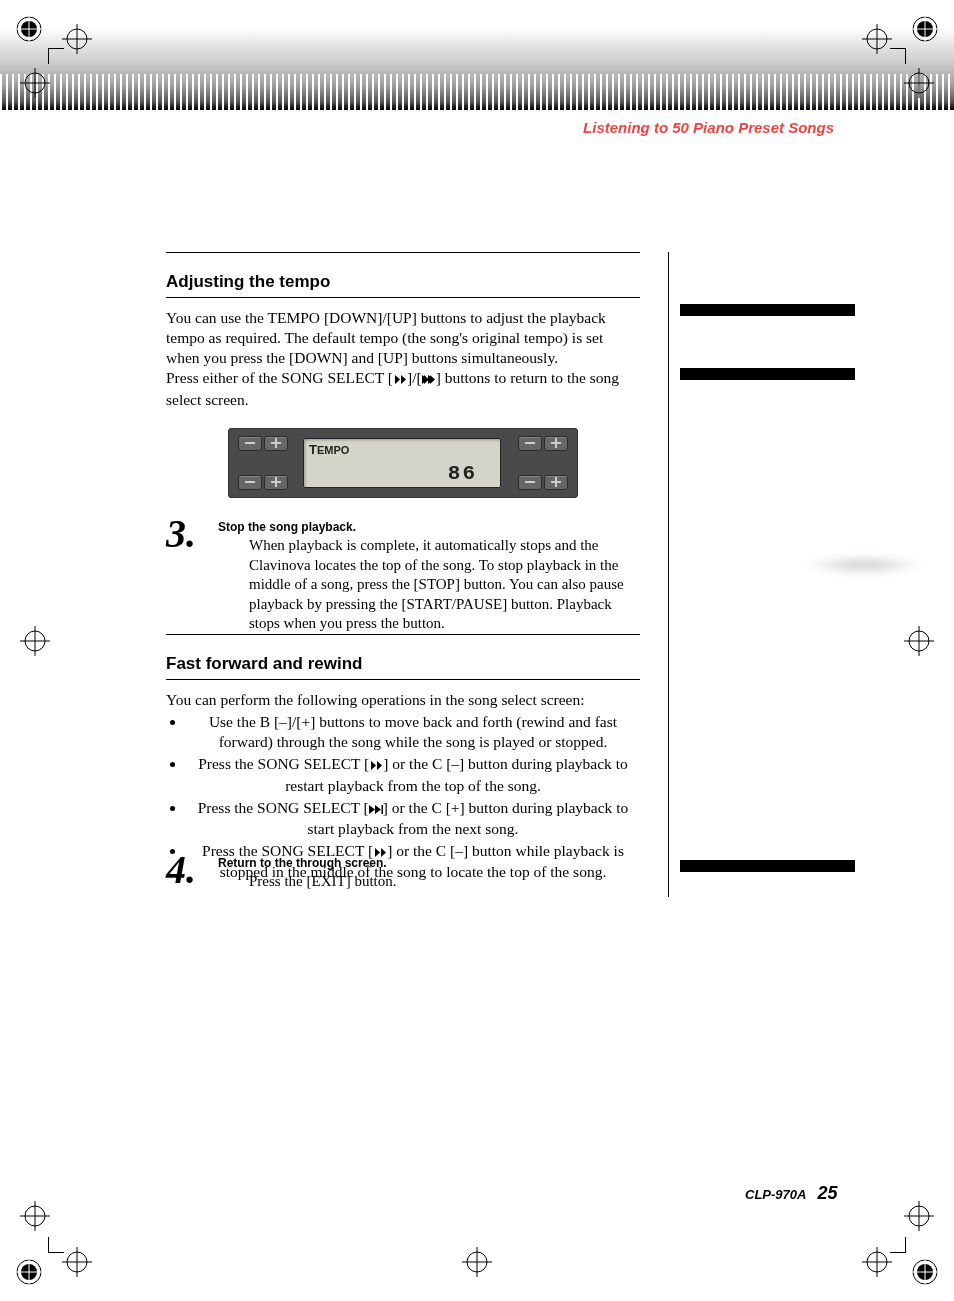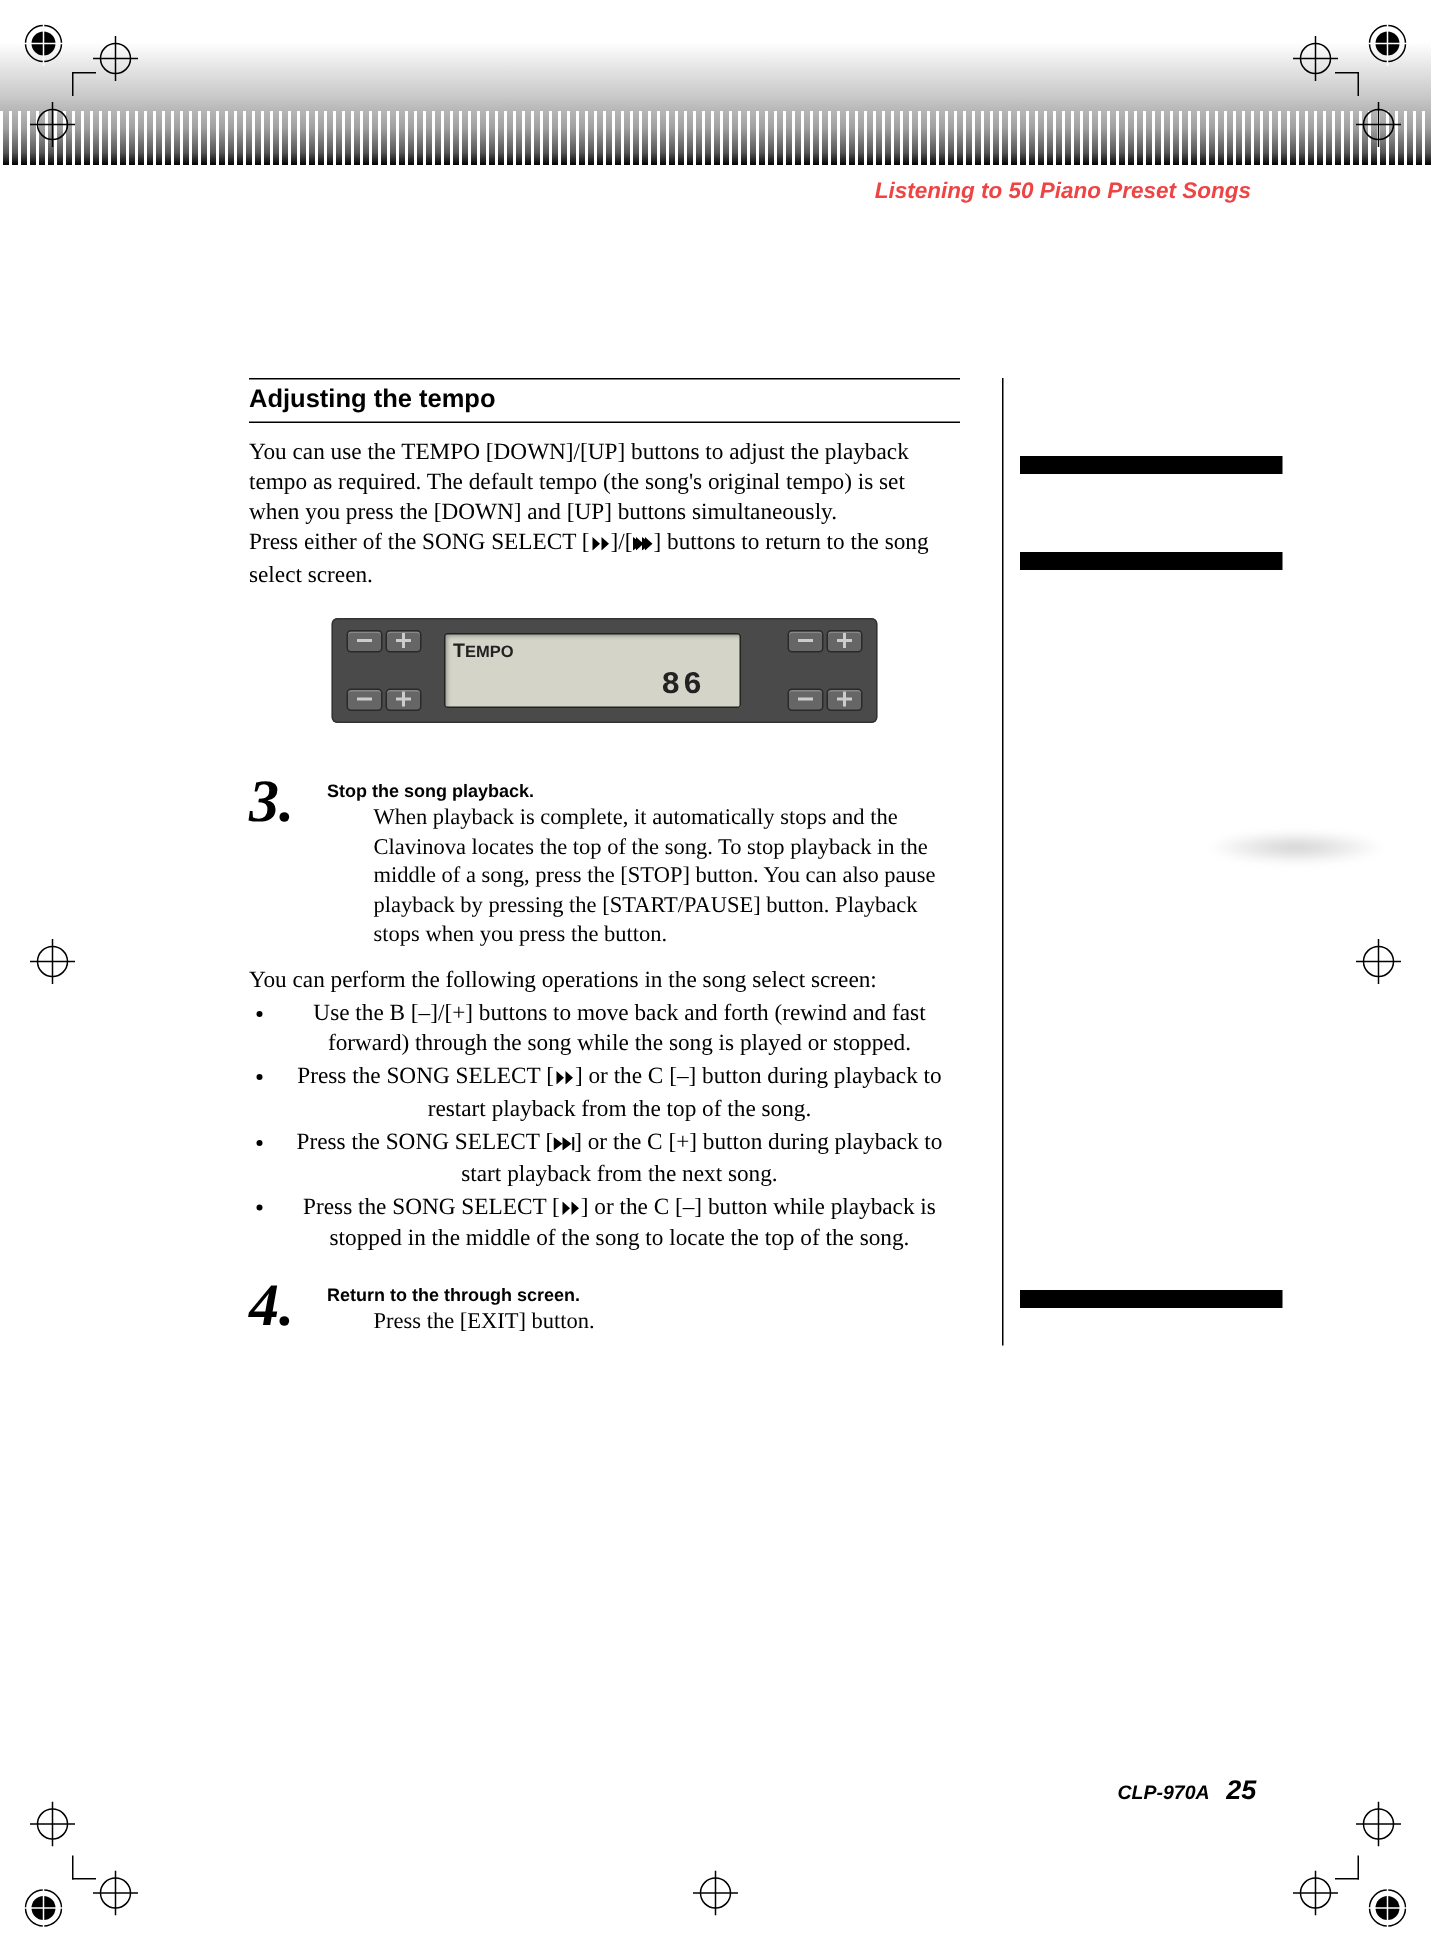--- a/index.html
+++ b/index.html
@@ -46,38 +46,37 @@
 
   .section-heading {
     font-family: "Myriad Pro", "Helvetica Neue", Arial, sans-serif;
     font-weight: 700;
     font-size: 17px;
     margin: 0;
     padding-bottom: 3px;
     border-top: 1px solid #000;
     border-bottom: 1px solid #000;
     line-height: 1.35;
-    padding-top: 2px;
+    padding-top: 18px;
   }
 
   .body {
     font-size: 15.5px;
     line-height: 1.3;
     margin-top: 10px;
   }
 
   .lcd-panel {
     margin: 18px auto 16px;
     width: 350px;
     height: 70px;
     background: #4a4a4a;
     border-radius: 4px;
     position: relative;
     box-shadow: inset 0 0 0 1px #333;
-    padding-left: 14px;
   }
   .lcd-btn-group {
     position: absolute;
     display: flex;
     gap: 2px;
   }
   .lcd-btn {
     width: 22px; height: 13px;
     background: #666;
     border: 1px solid #2a2a2a;
@@ -254,20 +253,21 @@
 
 <div class="step" style="top:520px;">
   <div class="step-num">3.</div>
   <div class="step-body">
     <p class="step-heading">Stop the song playback.</p>
     <div class="step-text">When playback is complete, it automatically stops and the Clavinova locates the top of the song. To stop playback in the middle of a song, press the [STOP] button. You can also pause playback by pressing the [START/PAUSE] button. Playback stops when you press the button.</div>
   </div>
 </div>
 
 <div class="col" style="top:634px;">
+  <h3 class="section-heading">Fast forward and rewind</h3>
   <div class="body">
     <span>You can perform the following operations in the song select screen:</span>
     <ul class="bullets">
       <li>Use the B [–]/[+] buttons to move back and forth (rewind and fast forward) through the song while the song is played or stopped.</li>
       <li>
         <span>Press the SONG SELECT [</span><span class="icon-trans"><svg width="14" height="9">
               <path d="M1 0v9M7 4.5L2 0v9zM13 4.5L8 0v9z" fill="#000"></path>
             </svg></span><span>] or the C [–] button during playback to restart playback from the top of the song.</span>
       </li>
       <li>

